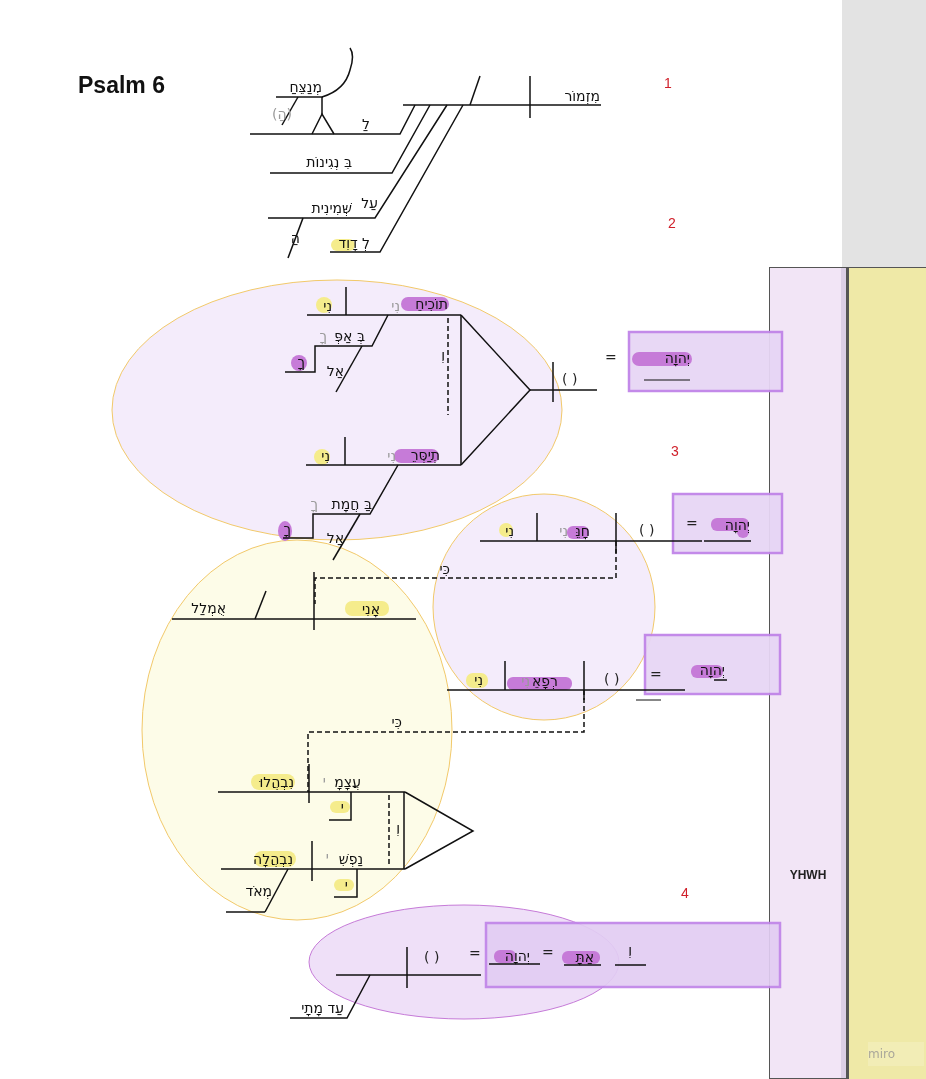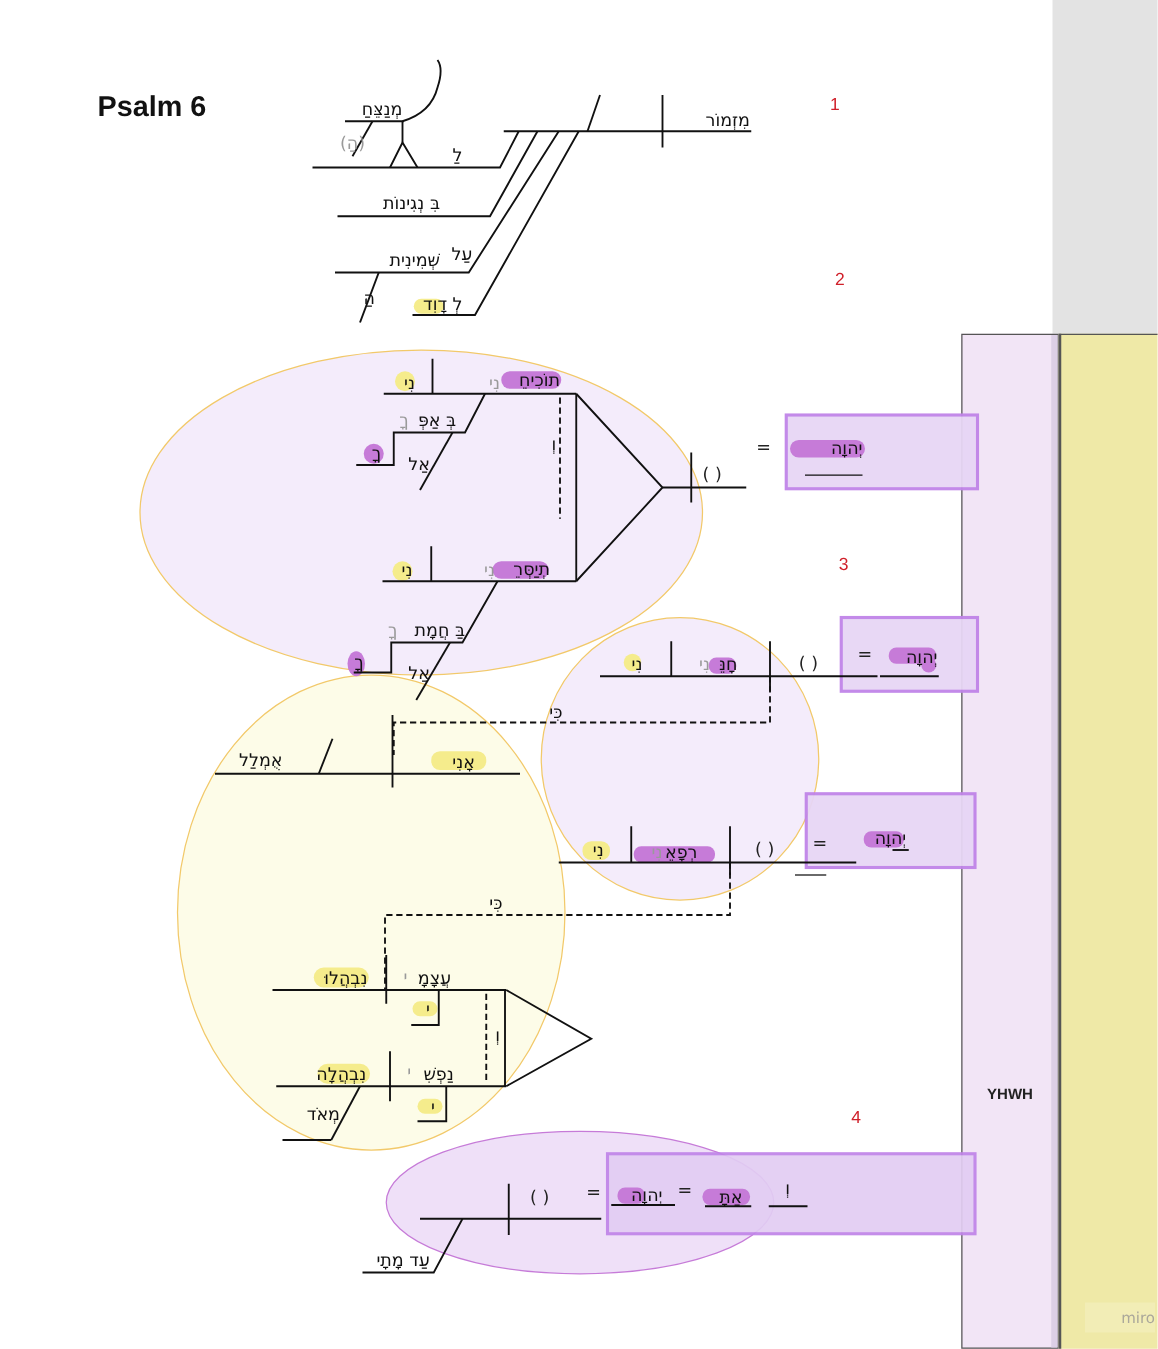--- a/index.html
+++ b/index.html
@@ -2,21 +2,21 @@
 <html><head>
   <meta charset="utf-8">
   <style>
     html, body { margin: 0; padding: 0; }
     body { width: 926px; height: 1079px; position: relative; overflow: hidden; background: #ffffff; font-family: "DejaVu Sans", sans-serif; }
     .topgray { position: absolute; left: 842px; top: 0; width: 84px; height: 268px; background: #e3e3e3; }
     .col-purple { position: absolute; left: 769px; top: 267px; width: 78px; height: 812px; background: #f2e5f6; border: 1px solid #555; box-sizing: border-box; }
     .col-purple .col-label { position: absolute; left: 0; width: 100%; top: 600px; text-align: center; font-family: "Liberation Sans", sans-serif; font-weight: bold; font-size: 12px; color: #222; }
     .col-purple .shade { position: absolute; right: 0; top: 0; width: 5px; height: 100%; background: #dccfe6; }
     .col-yellow { position: absolute; left: 847px; top: 267px; width: 79px; height: 812px; background: #efe9a7; border-left: 2px solid #555; border-top: 1px solid #555; box-sizing: border-box; }
-    .miro { position: absolute; left: 868px; top: 1042px; width: 56px; height: 24px; background: #f2edb6; color: #aaa79a; font-family: "DejaVu Sans", sans-serif; font-size: 12px; line-height: 24px; text-align: right; }
+    .miro { position: absolute; left: 868px; top: 1042px; width: 56px; height: 24px; background: #f2edb6; color: #aaa79a; font-family: "DejaVu Sans", sans-serif; font-size: 12px; line-height: 24px; text-align: left; }
     .title { position: absolute; left: 78px; top: 72px; font-family: "Liberation Sans", sans-serif; font-weight: bold; font-size: 23px; color: #111; }
     .num { position: absolute; font-family: "Liberation Sans", sans-serif; font-size: 14px; color: #d0202a; }
     svg#diagram { position: absolute; left: 0; top: 0; }
     svg text { font-family: "DejaVu Sans", sans-serif; }
     .heb { font-size: 14px; fill: #111; }
     .heb-g { font-size: 14px; fill: #9a9a9a; }
     .paren { font-size: 14px; fill: #222; }
   </style>
 </head>
 <body>

